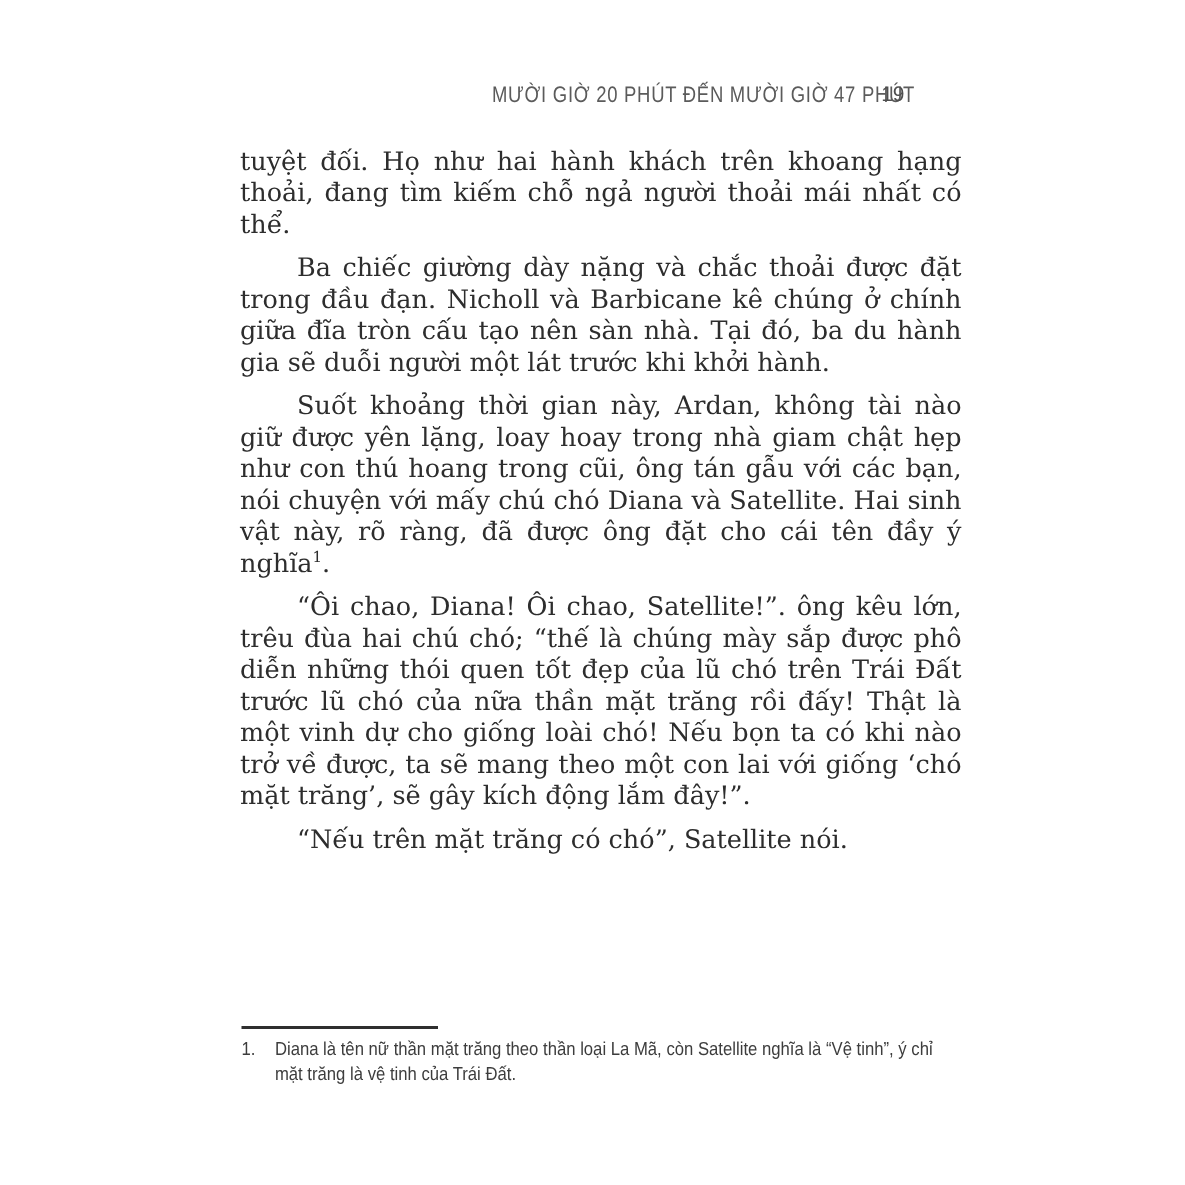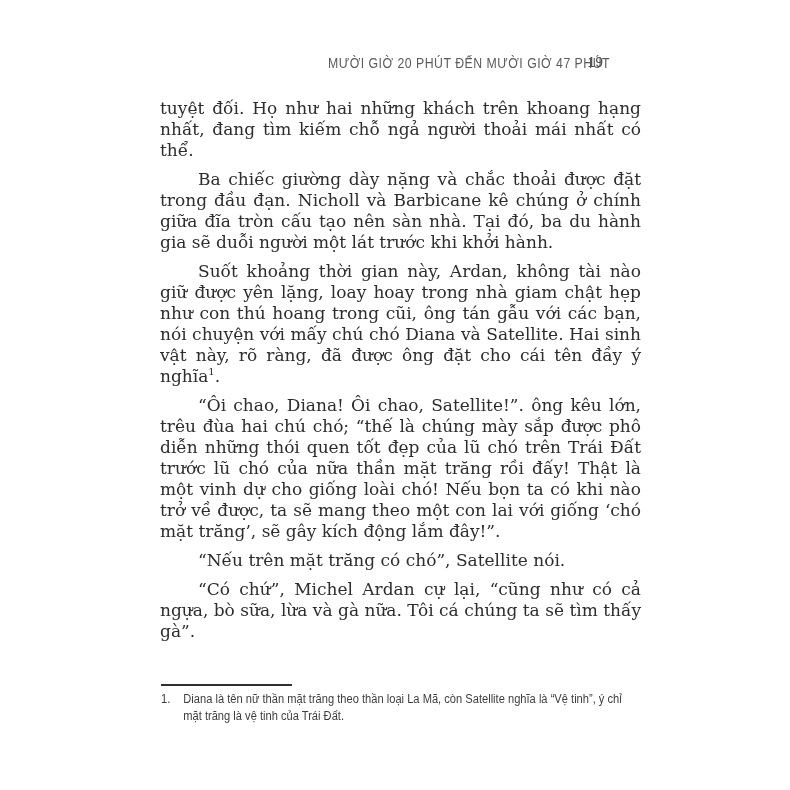--- a/index.html
+++ b/index.html
@@ -100,26 +100,25 @@
 <body>
 
 <div class="page">
 
   <div class="page-header">
     <span class="running-title">MƯỜI GIỜ 20 PHÚT ĐẾN MƯỜI GIỜ 47 PHÚT</span>
     <span class="page-number">19</span>
   </div>
 
   <div class="body-text">
-      <p class="para">tuyệt đối. Họ như hai những khách trên khoang hạng nhất, đang tìm kiếm chỗ ngả người thoải mái nhất có thể.</p>
+      <p class="para">tuyệt đối. Họ như hai hành khách trên khoang hạng thoải, đang tìm kiếm chỗ ngả người thoải mái nhất có thể.</p>
       <p class="para indent">Ba chiếc giường dày nặng và chắc thoải được đặt trong đầu đạn. Nicholl và Barbicane kê chúng ở chính giữa đĩa tròn cấu tạo nên sàn nhà. Tại đó, ba du hành gia sẽ duỗi người một lát trước khi khởi hành.</p>
       <p class="para indent">Suốt khoảng thời gian này, Ardan, không tài nào giữ được yên lặng, loay hoay trong nhà giam chật hẹp như con thú hoang trong cũi, ông tán gẫu với các bạn, nói chuyện với mấy chú chó Diana và Satellite. Hai sinh vật này, rõ ràng, đã được ông đặt cho cái tên đầy ý nghĩa<sup>1</sup>.</p>
       <p class="para indent">“Ôi chao, Diana! Ôi chao, Satellite!”. ông kêu lớn, trêu đùa hai chú chó; “thế là chúng mày sắp được phô diễn những thói quen tốt đẹp của lũ chó trên Trái Đất trước lũ chó của nữa thần mặt trăng rồi đấy! Thật là một vinh dự cho giống loài chó! Nếu bọn ta có khi nào trở về được, ta sẽ mang theo một con lai với giống ‘chó mặt trăng’, sẽ gây kích động lắm đây!”.</p>
       <p class="para indent">“Nếu trên mặt trăng có chó”, Satellite nói.</p>
-      <p class="para indent">“Có chứ”, Michel Ardan cự lại, “cũng như có cả ngựa, bò sữa, lừa và gà nữa. Tôi cá chúng ta sẽ tìm thấy gà”.</p>
     </div>
 
   <div class="footnote-rule"></div>
 
   <div class="footnote">
     <span class="fn-marker">1.</span>
     <span class="fn-text">Diana là tên nữ thần mặt trăng theo thần loại La Mã, còn Satellite nghĩa là “Vệ tinh”, ý chỉ mặt trăng là vệ tinh của Trái Đất.</span>
   </div>
 
 </div>

